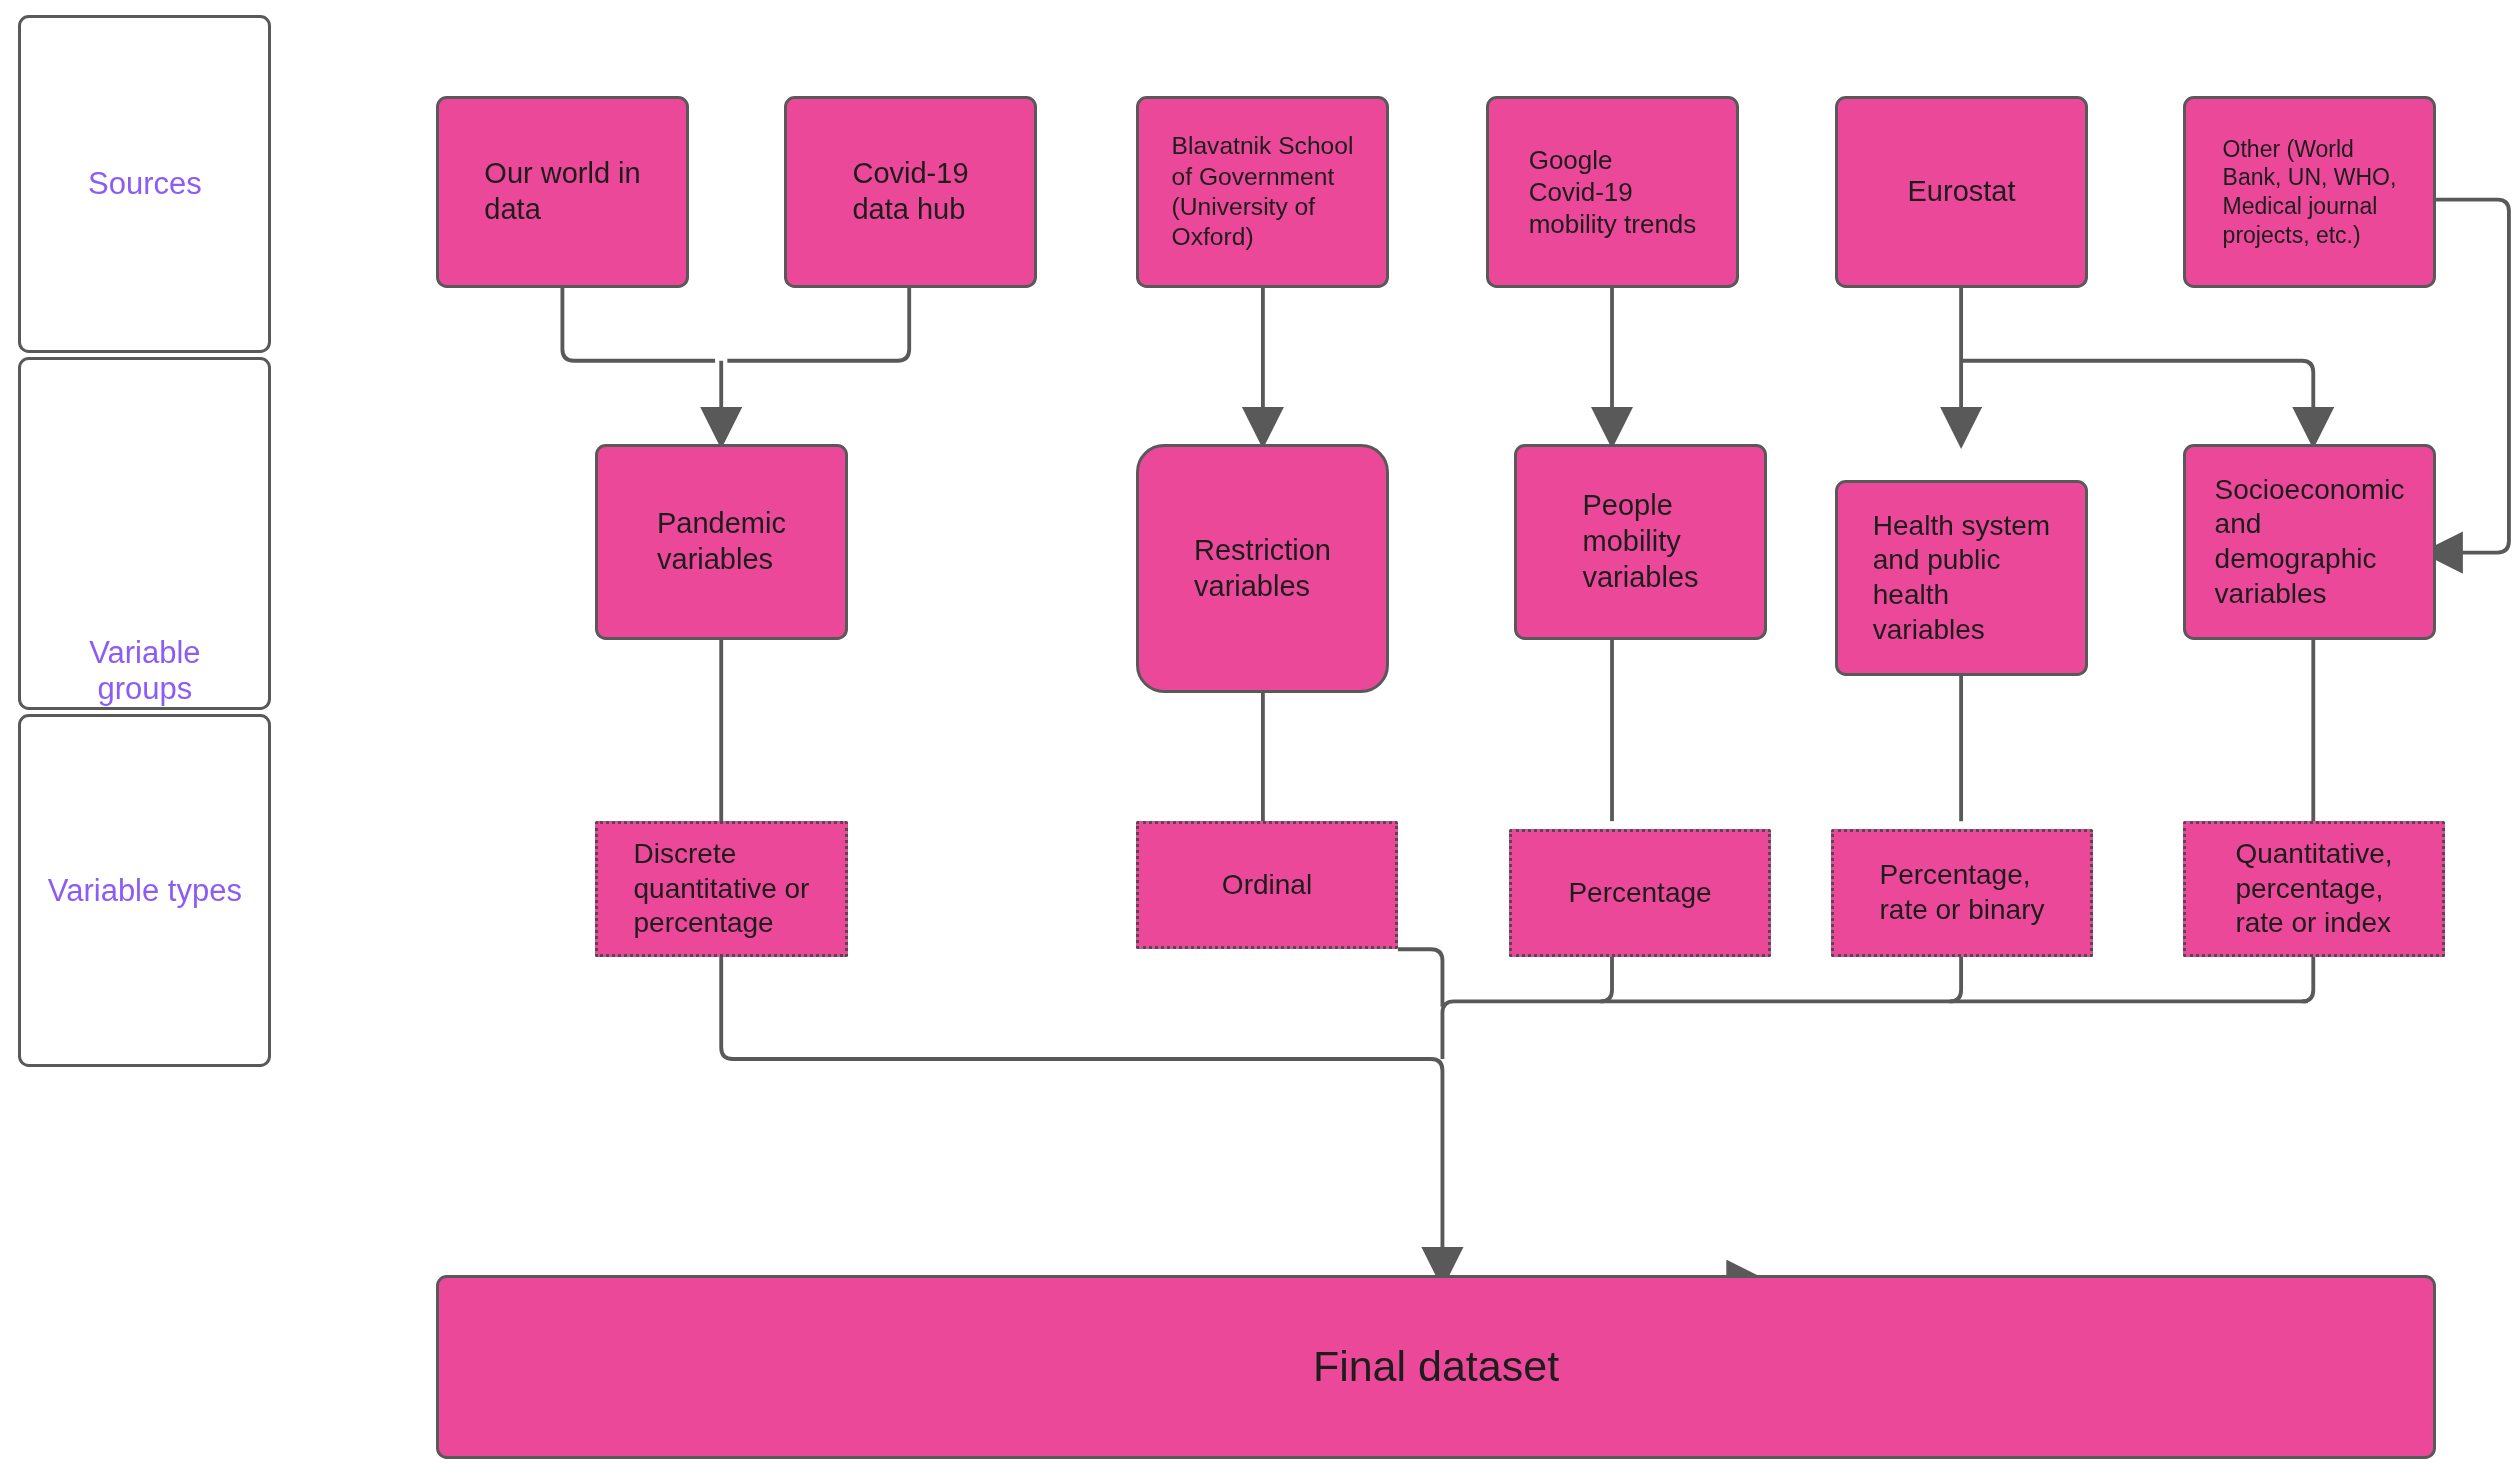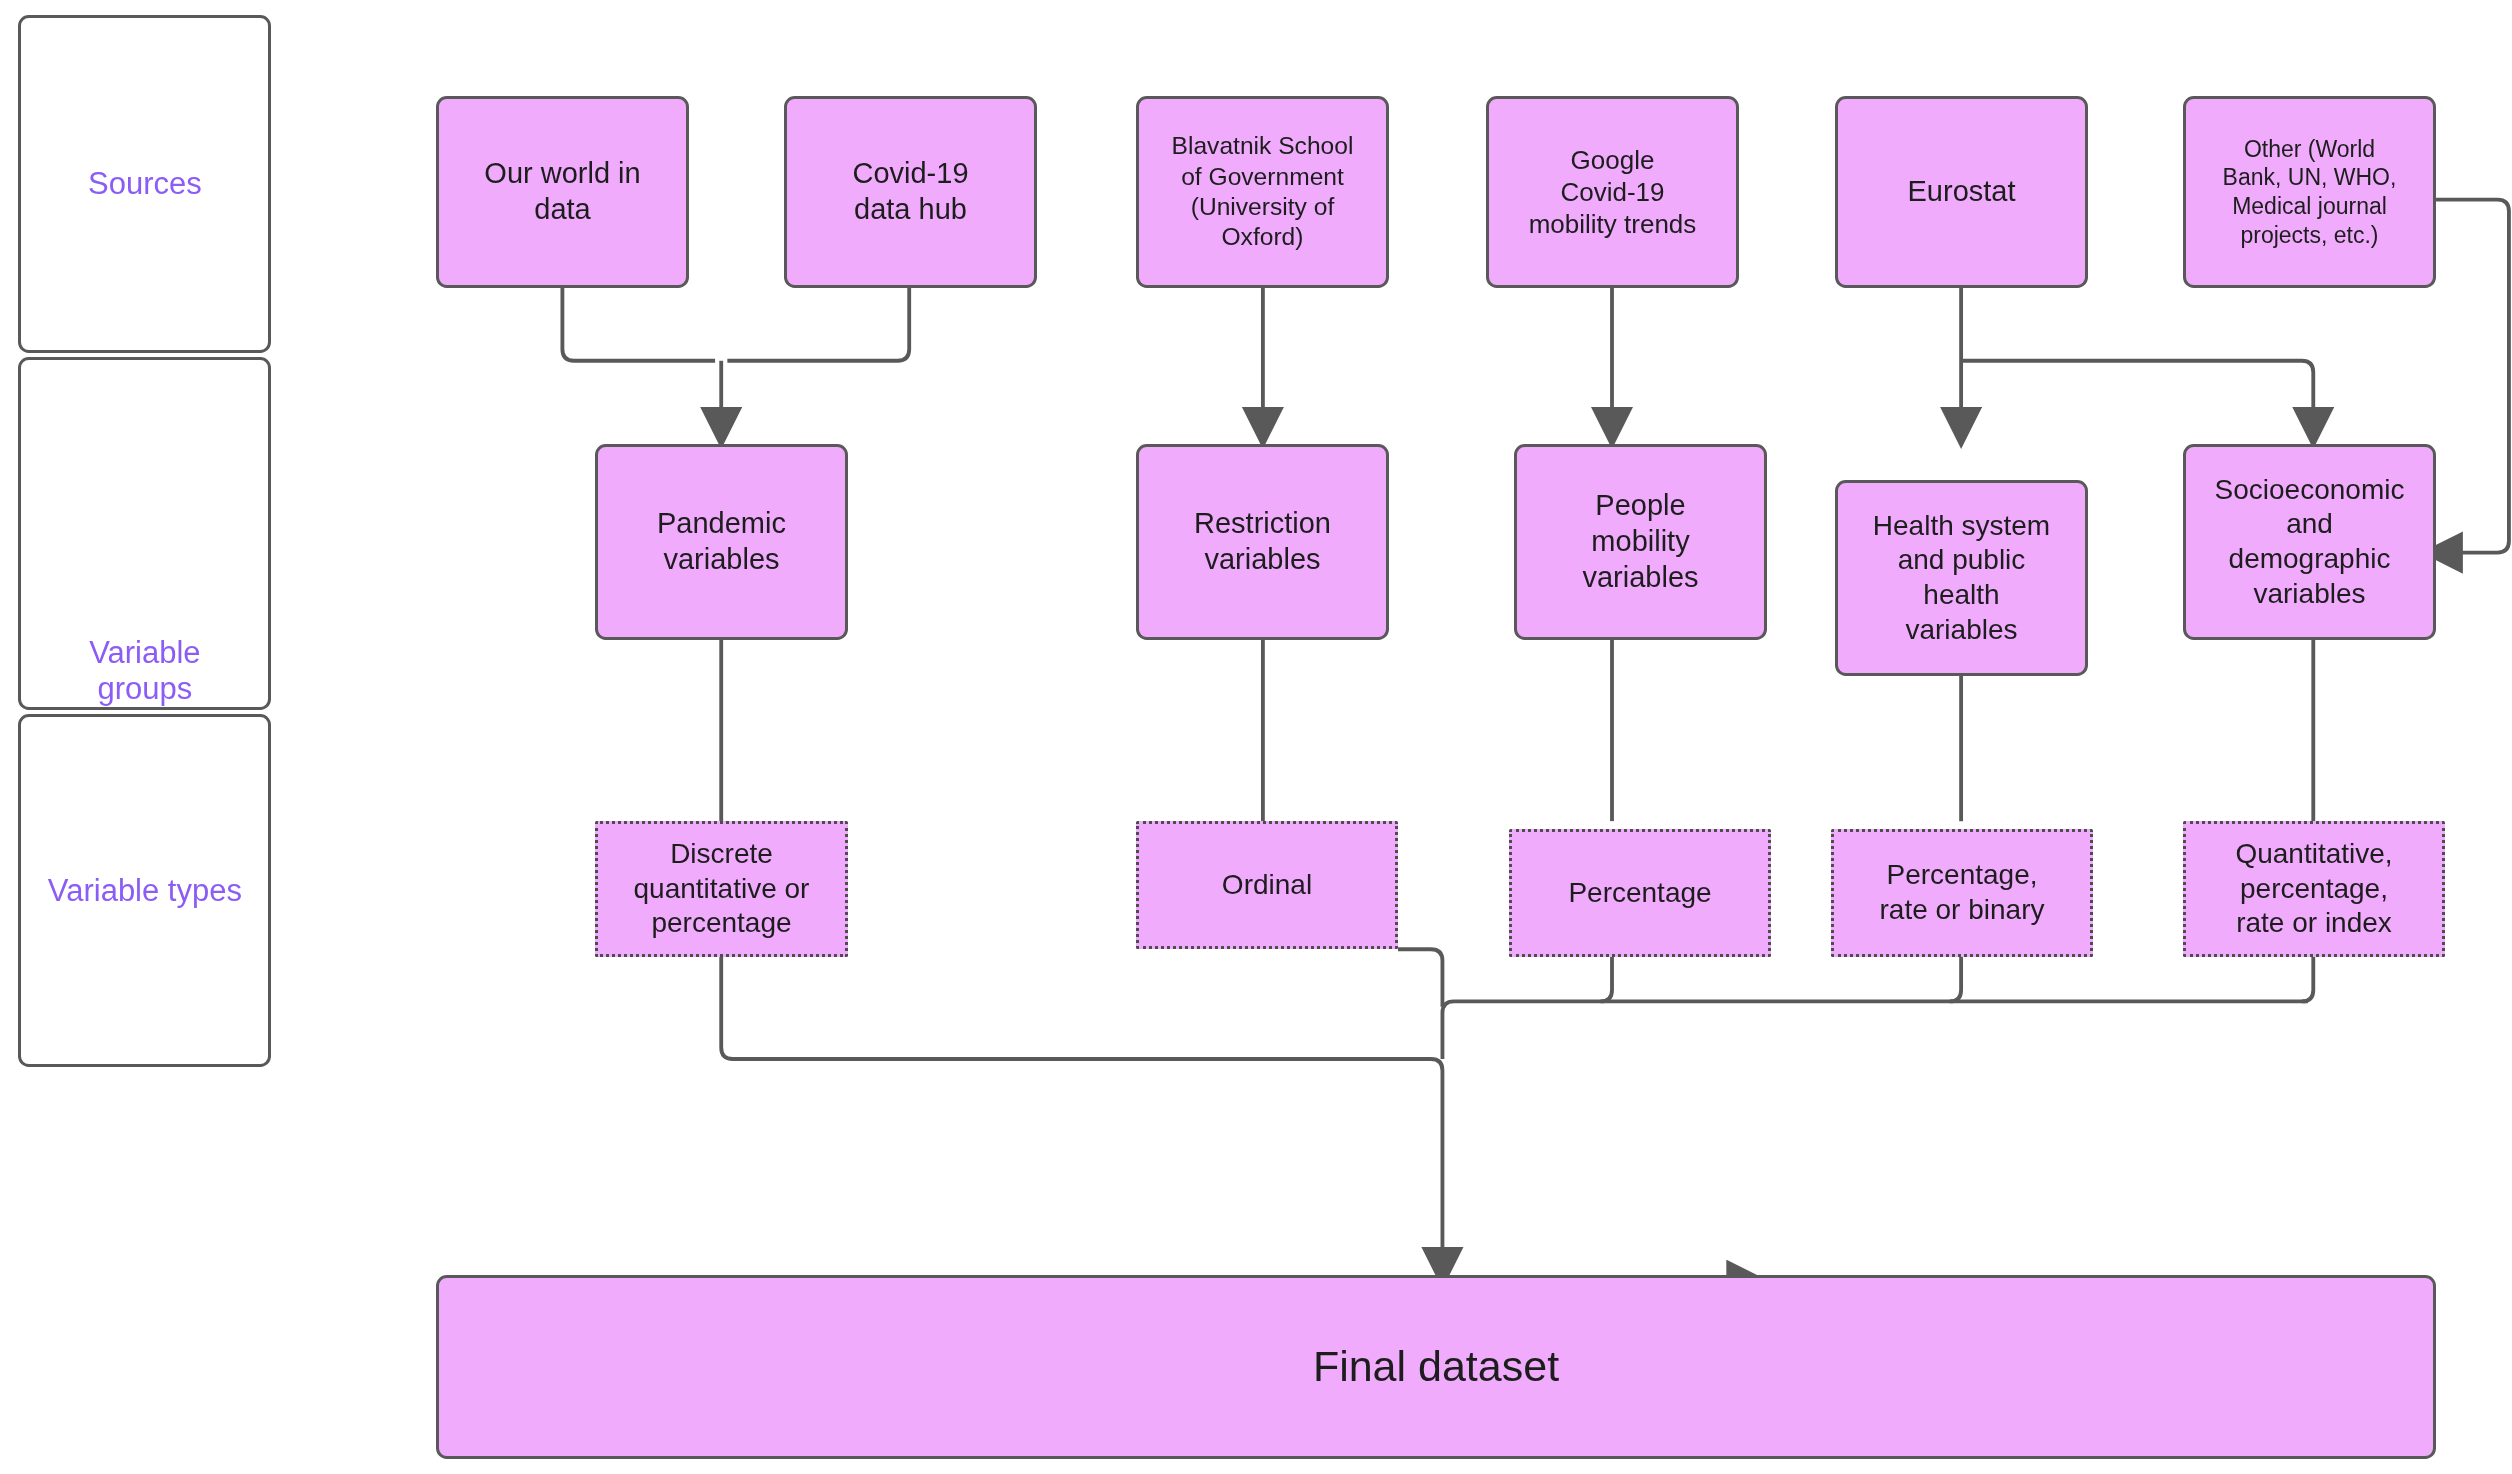--- a/index.html
+++ b/index.html
@@ -22,25 +22,24 @@
     position: absolute;
     left: 0;
     top: 0;
     width: 2512px;
     height: 1475px;
     pointer-events: none;
   }
   .node {
     position: absolute;
     box-sizing: border-box;
-    background: #f0abfc;
+    background: #ec4899;
     display: flex;
     align-items: center;
     justify-content: center;
-    text-align: center;
     line-height: 1.24;
     color: #1d1d1d;
   }
   .solid {
     border: 3.1px solid #595959;
     border-radius: 10.7px;
   }
   .dotted {
     border: 3.8px dotted #4d4d4d;
     border-radius: 1.5px;
@@ -149,21 +148,21 @@
 Bank, UN, WHO,
 Medical journal
 projects, etc.)</span>
   </div>
 
   <div class="node solid" style="left:595px; top:444px; width:253px; height:196px; font-size:29px;">
     <span class="nodetext">Pandemic
 variables</span>
   </div>
 
-  <div class="node solid" style="left:1136px; top:444px; width:253px; height:196px; font-size:29px;">
+  <div class="node solid" style="left:1136px; top:444px; width:253px; height:249px; font-size:29px;border-radius:28px;">
     <span class="nodetext">Restriction
 variables</span>
   </div>
 
   <div class="node solid" style="left:1486px; top:444px; width:253px; height:196px; font-size:29px;margin-left:28px;">
     <span class="nodetext">People
 mobility
 variables</span>
   </div>
 

